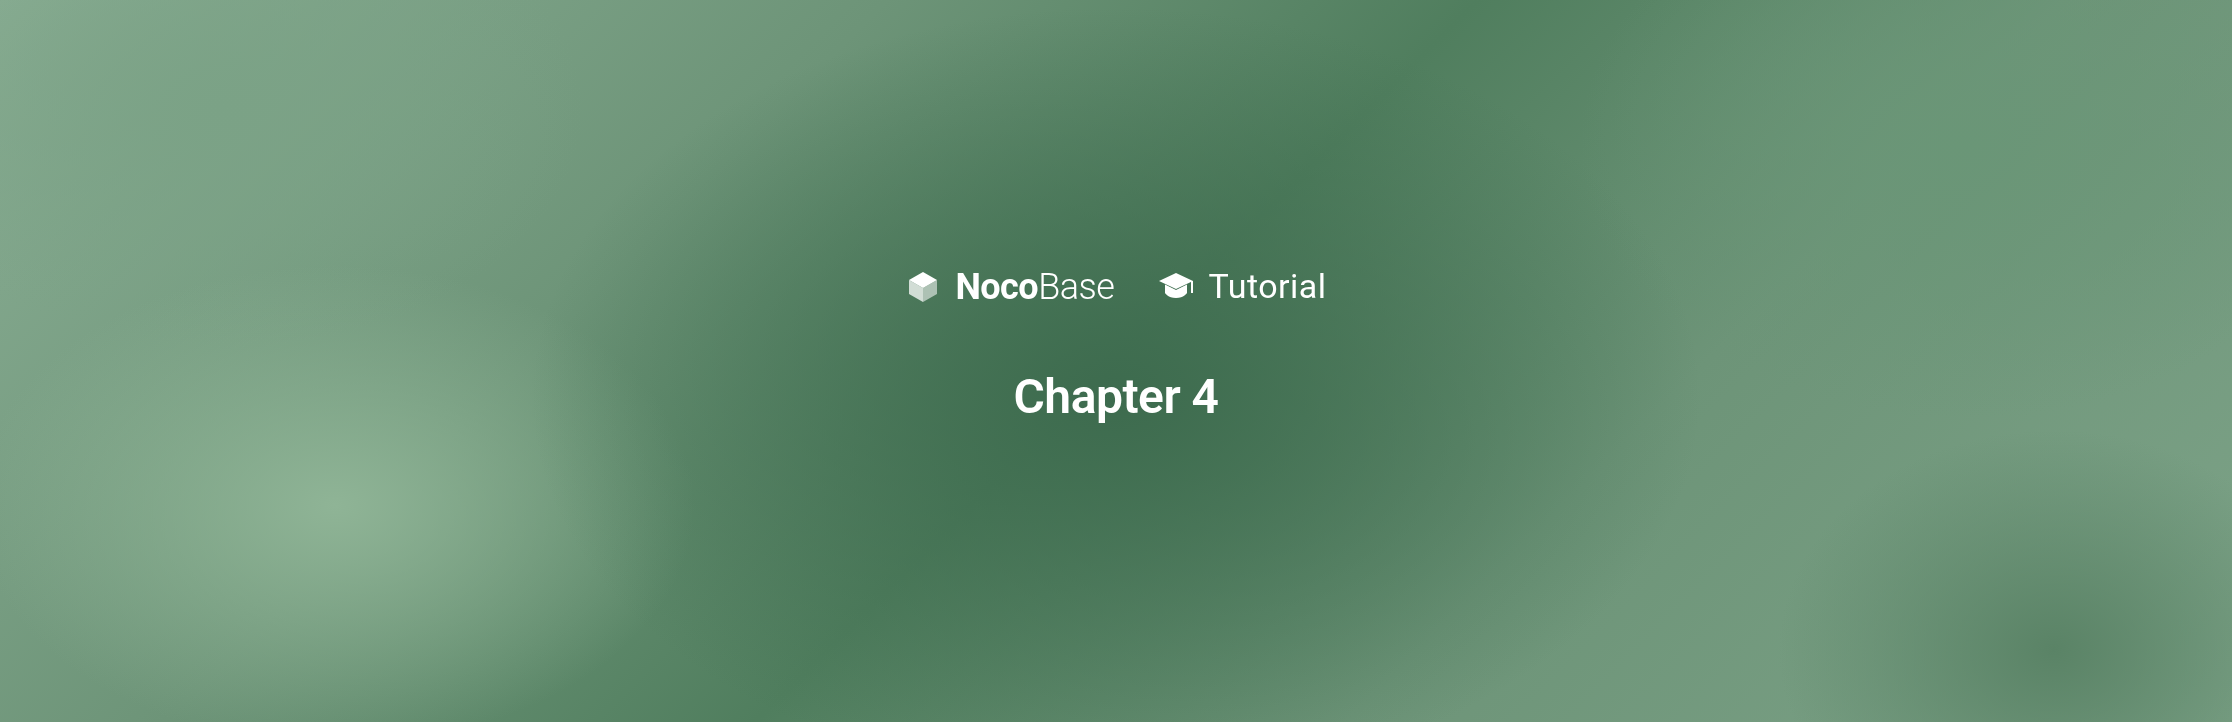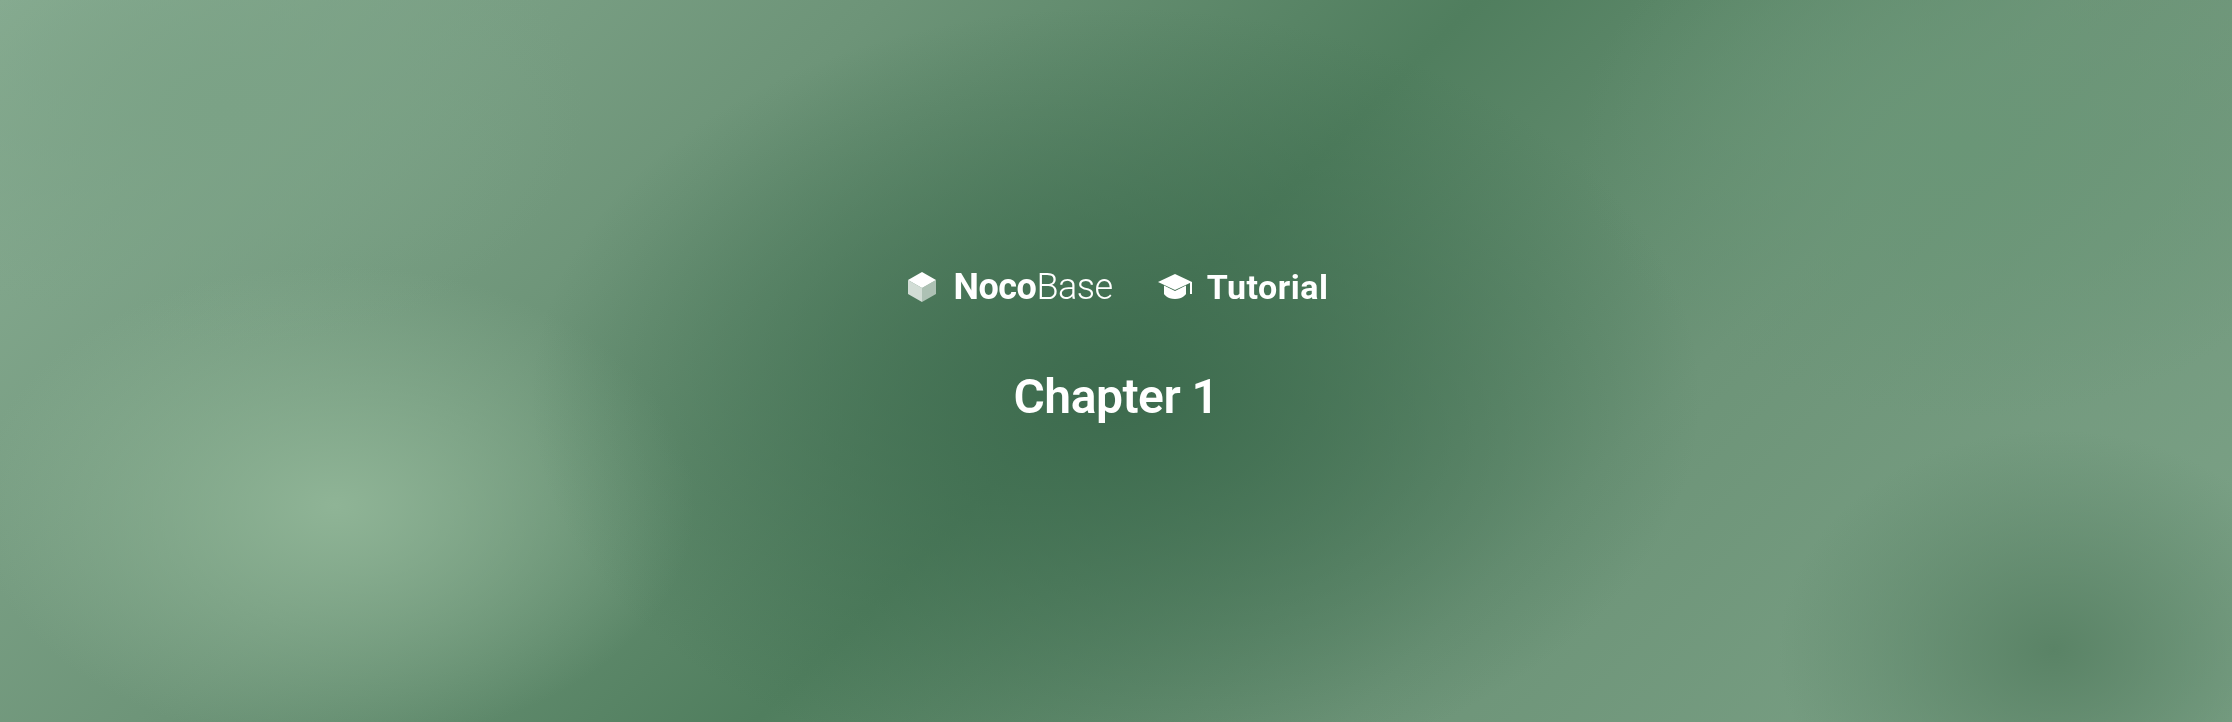--- a/index.html
+++ b/index.html
@@ -28,21 +28,21 @@
         linear-gradient(135deg, #89ad93 0%, #6d9478 30%, #507e5e 50%, #6d9478 70%, #7da388 100%);
       display: flex;
       flex-direction: column;
       align-items: center;
       justify-content: center;
       color: #ffffff;
     }
     
     .brand-row {
       display: flex;
-      align-items: center;
+      align-items: flex-start;
       gap: 44px;
       margin-bottom: 60px;
     }
     
     .brand-left {
       display: flex;
       align-items: center;
       gap: 14px;
     }
     
@@ -75,21 +75,21 @@
     .cap-icon {
       width: 36px;
       height: 36px;
       display: flex;
       align-items: center;
       justify-content: center;
     }
     
     .tutorial-label {
       font-size: 34px;
-      font-weight: 700;
+      font-weight: 400;
       letter-spacing: 0.5px;
     }
     
     .chapter-label {
       font-size: 48px;
       font-weight: 600;
       margin-bottom: 32px;
       letter-spacing: -0.5px;
     }
     
@@ -120,14 +120,14 @@
       <span class="cap-icon">
         <svg width="36" height="30" viewBox="0 0 36 30" fill="#ffffff">
           <path d="M18 2 L35 10 L18 18 L1 10 Z"></path>
           <path d="M7 13.5 L7 22 C7 22 10 27 18 27 C26 27 29 22 29 22 L29 13.5 L18 19 Z"></path>
           <rect x="33" y="10" width="2" height="12"></rect>
         </svg>
       </span>
       <span class="tutorial-label">Tutorial</span>
     </div>
   </div>
-  <div class="chapter-label">Chapter 1</div>
+  <div class="chapter-label">Chapter 4</div>
 </div>
 
 </body></html>

